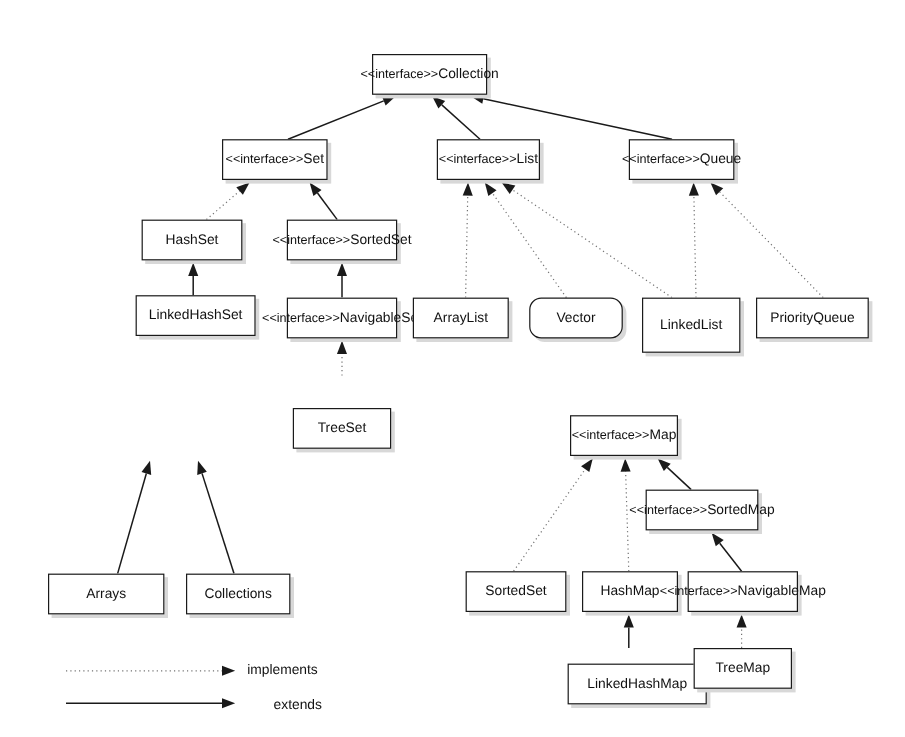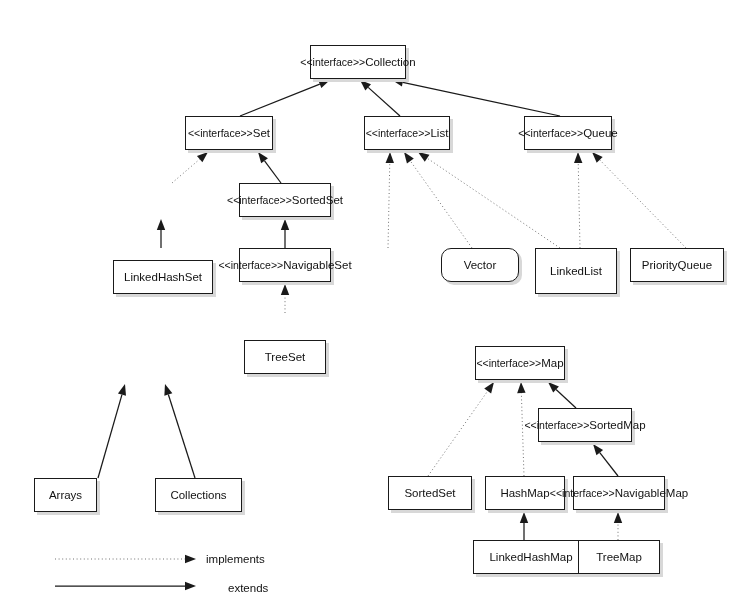--- a/index.html
+++ b/index.html
@@ -166,44 +166,50 @@
       <div class="cname">Set</div>
     </div>
     <div class="node" style="left: 364px; top: 116px; width: 86px; height: 34px;">
       <div class="stereo">&lt;&lt;interface&gt;&gt;</div>
       <div class="cname">List</div>
     </div>
     <div class="node" style="left: 524px; top: 116px; width: 88px; height: 34px;">
       <div class="stereo">&lt;&lt;interface&gt;&gt;</div>
       <div class="cname">Queue</div>
     </div>
+    <div class="node plain" style="left: 118px; top: 183px; width: 84px; height: 34px;">
+      <div class="cname">HashSet</div>
+    </div>
     <div class="node" style="left: 239px; top: 183px; width: 92px; height: 34px;">
       <div class="stereo">&lt;&lt;interface&gt;&gt;</div>
       <div class="cname">SortedSet</div>
     </div>
-    <div class="node plain" style="left: 113px; top: 260px; width: 100px; height: 34px;">
+    <div class="node plain" style="left: 113px; top: 246px; width: 100px; height: 34px;">
       <div class="cname">LinkedHashSet</div>
     </div>
     <div class="node" style="left: 239px; top: 248px; width: 92px; height: 34px;">
       <div class="stereo">&lt;&lt;interface&gt;&gt;</div>
       <div class="cname">NavigableSet</div>
     </div>
     <div class="node plain" style="left: 244px; top: 313px; width: 82px; height: 34px; margin-top: 27px;">
       <div class="cname">TreeSet</div>
     </div>
+    <div class="node plain" style="left: 344px; top: 248px; width: 80px; height: 34px;">
+      <div class="cname">ArrayList</div>
+    </div>
     <div class="node plain" style="left: 441px; top: 248px; width: 78px; height: 34px; border-radius: 10px;">
       <div class="cname">Vector</div>
     </div>
     <div class="node plain" style="left: 535px; top: 248px; width: 82px; height: 46px;">
       <div class="cname">LinkedList</div>
     </div>
     <div class="node plain" style="left: 630px; top: 248px; width: 94px; height: 34px;">
       <div class="cname">PriorityQueue</div>
     </div>
-    <div class="node plain" style="left: 34px; top: 478px; width: 63px; height: 34px;">
+    <div class="node plain" style="left: 40px; top: 478px; width: 97px; height: 34px;">
       <div class="cname">Arrays</div>
     </div>
     <div class="node plain" style="left: 155px; top: 478px; width: 87px; height: 34px;">
       <div class="cname">Collections</div>
     </div>
     <div class="node" style="left: 475px; top: 346px; width: 90px; height: 34px;">
       <div class="stereo">&lt;&lt;interface&gt;&gt;</div>
       <div class="cname">Map</div>
     </div>
     <div class="node" style="left: 538px; top: 408px; width: 94px; height: 34px;">
@@ -213,21 +219,21 @@
     <div class="node plain" style="left: 388px; top: 476px; width: 84px; height: 34px;">
       <div class="cname">SortedSet</div>
     </div>
     <div class="node plain" style="left: 485px; top: 476px; width: 80px; height: 34px;">
       <div class="cname">HashMap</div>
     </div>
     <div class="node" style="left: 573px; top: 476px; width: 92px; height: 34px;">
       <div class="stereo">&lt;&lt;interface&gt;&gt;</div>
       <div class="cname">NavigableMap</div>
     </div>
-    <div class="node plain" style="left: 473px; top: 540px; width: 116px; height: 34px;">
+    <div class="node plain" style="left: 473px; top: 553px; width: 116px; height: 34px;">
       <div class="cname">LinkedHashMap</div>
     </div>
     <div class="node plain" style="left: 578px; top: 540px; width: 82px; height: 34px;">
       <div class="cname">TreeMap</div>
     </div>
     <div class="legend-label" style="left: 206px; top: 553px;">implements</div>
     <div class="legend-label" style="left: 206px; top: 582px; margin-left: 22px;">extends</div>
   </div>
 
 </body></html>

